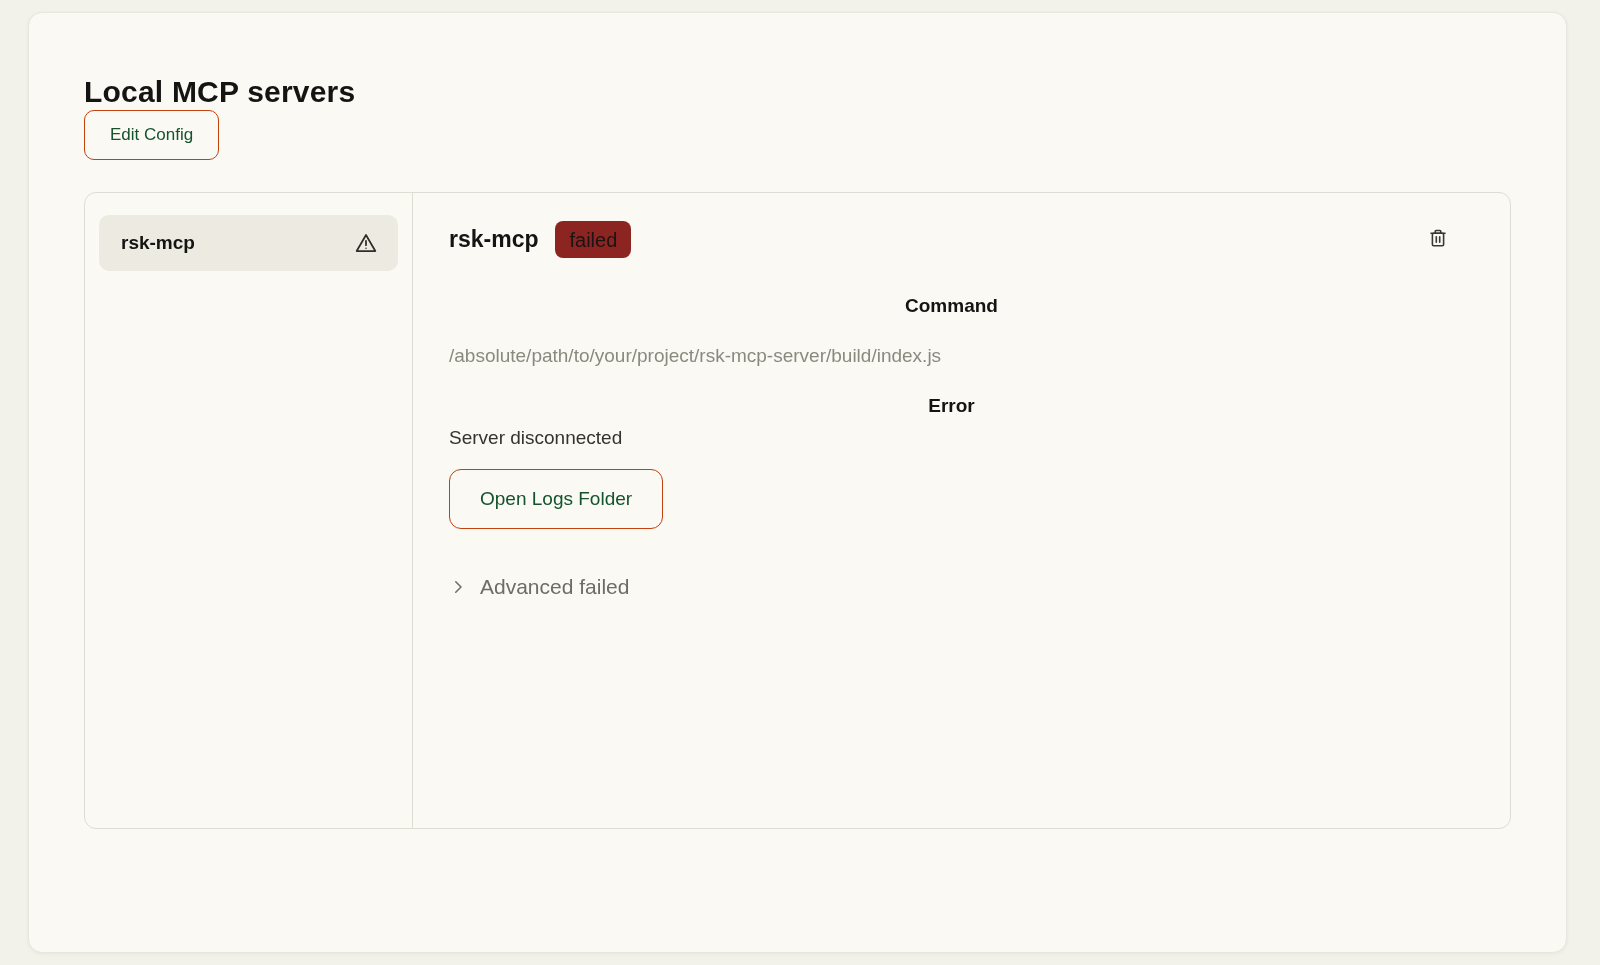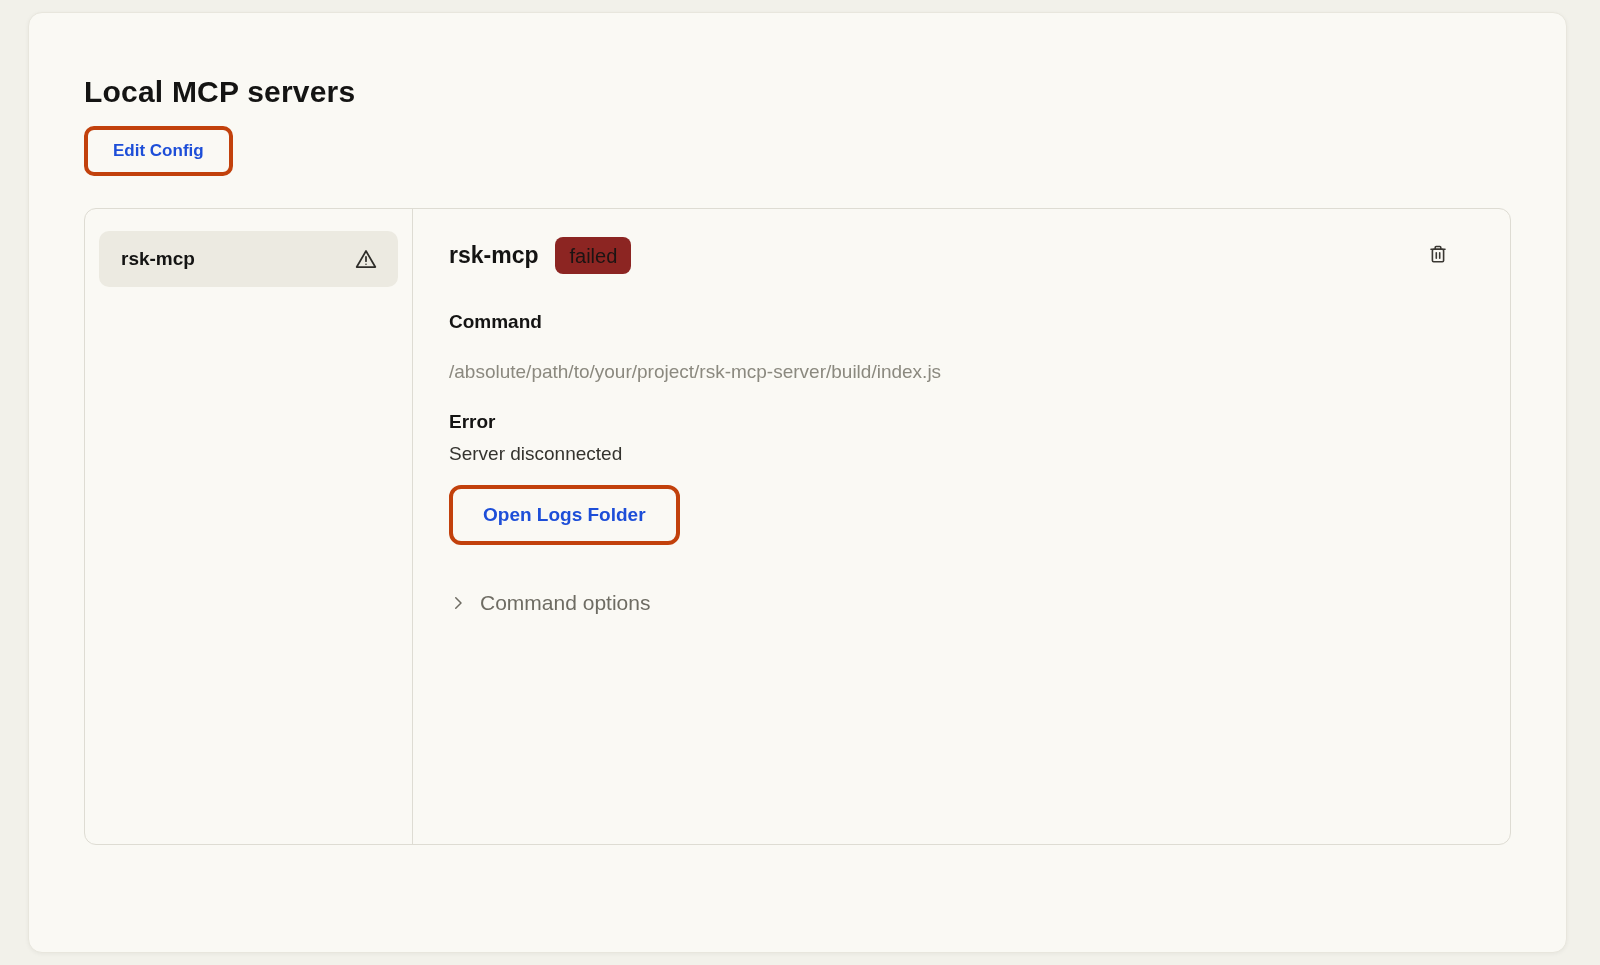--- a/index.html
+++ b/index.html
@@ -17,37 +17,37 @@
     position: absolute;
     left: 28px; top: 12px;
     width: 1539px; height: 941px;
     background: #faf9f4;
     border: 1px solid #e8e6dd;
     border-radius: 14px;
     box-shadow: 0 1px 4px rgba(0,0,0,0.05);
     padding: 62px 55px 0 55px;
   }
   .page-title {
-    margin: 0 0 17px 0;
+    margin: 0 0 1px 0;
     font-size: 30px;
     font-weight: 700;
     letter-spacing: 0.2px;
     color: #141413;
   }
   .page-subtitle {
     margin: 0 0 36px 0;
     font-size: 19px;
     color: #40403a;
   }
   .btn {
     font-family: "Liberation Sans", sans-serif;
     background: #faf9f4;
-    border: 4px solid #c2410c;
-    color: #1d4ed8;
-    font-weight: 700;
+    border: 1px solid #c2410c;
+    color: #14532d;
+    font-weight: 400;
     cursor: pointer;
   }
   .btn-sm { height: 50px; padding: 0 25px; font-size: 17px; border-radius: 10px; }
   .btn-lg { height: 60px; padding: 0 30px; font-size: 19px; border-radius: 12px; }
 
   .panel {
     margin-top: 32px;
     height: 637px;
     display: flex;
     border: 1px solid #dedcd3;
@@ -111,20 +111,21 @@
     padding: 4px;
     cursor: pointer;
     color: #3a3833;
   }
   .field { margin-bottom: 28px; }
   .field-label {
     font-size: 19px;
     font-weight: 700;
     margin-bottom: 10px;
     color: #141413;
+    text-align: center;
   }
   .field-value {
     font-size: 19px;
     color: #8b897f;
   }
   .field-value.dark { color: #34332e; }
   .field-error { margin-bottom: 20px; }
 
   .advanced {
     margin-top: 46px;
@@ -193,18 +194,18 @@
       </div>
 
       <button class="btn btn-lg">Open Logs Folder</button>
 
       <div class="advanced">
         <span class="icon chev">
           <svg width="18" height="18" viewBox="0 0 24 24" fill="none" stroke="currentColor" stroke-width="2" stroke-linecap="round" stroke-linejoin="round">
             <path d="M9 5l7 7-7 7"></path>
           </svg>
         </span>
-        <span>Command options</span>
+        <span>Advanced failed</span>
       </div>
 
     </section>
   </div>
 </div>
 
 </body></html>

